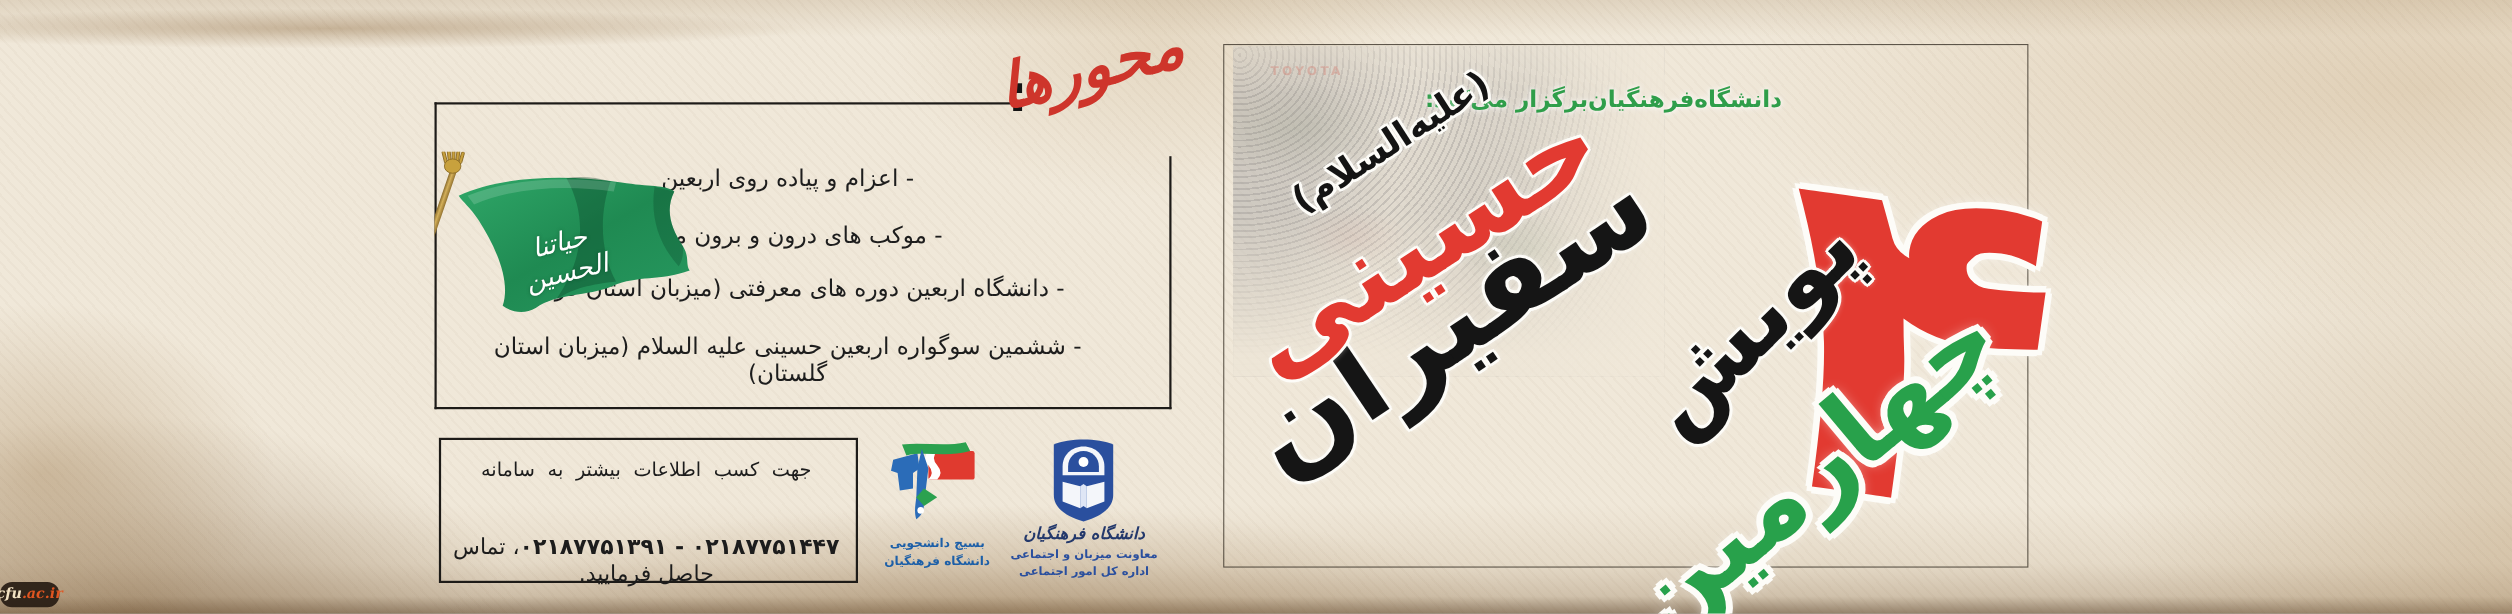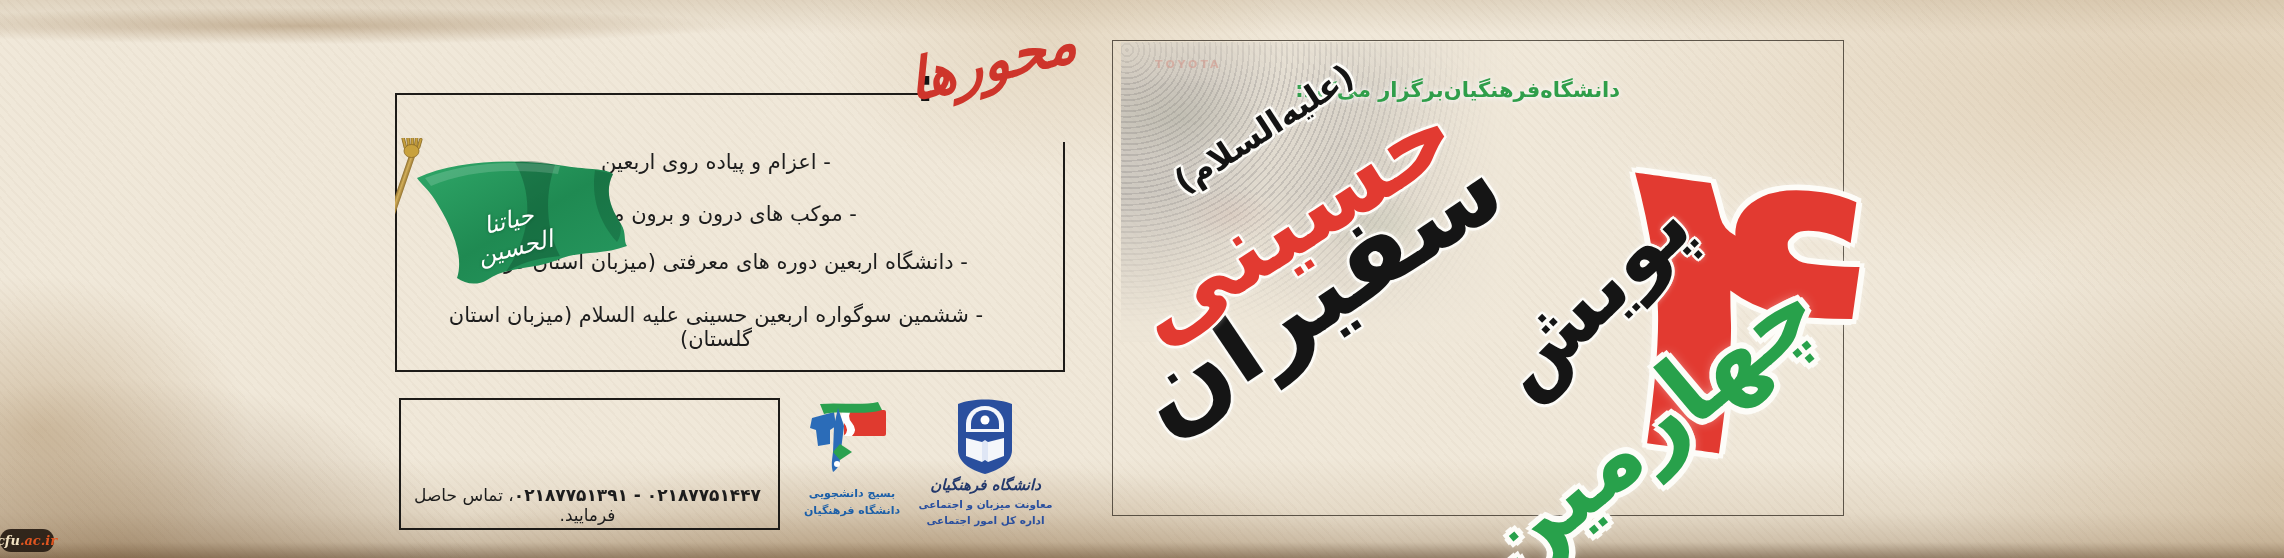--- a/index.html
+++ b/index.html
@@ -75,21 +75,21 @@
   
   .flag-text{left:452px;top:206px;width:120px;text-align:center;color:#ffffff;
     font-size:24px;font-style:italic;transform:rotate(-14deg);
     text-shadow:0 0 3px rgba(0,60,30,.5);}
 
   
   .contact-box{left:399px;top:398px;width:377px;height:128px;border:2px solid #1d1b18;}
   .contact-l1{left:415px;top:418px;width:345px;text-align:center;font-size:17.5px;color:#1c1c1c;word-spacing:6px;}
   .contact-l2{left:415px;top:451px;width:345px;text-align:center;font-size:17.5px;color:#1c1c1c;}
   .contact-l2 .url{color:#d92b26;font-weight:bold;font-style:italic;letter-spacing:.2px;}
-  .contact-l3{left:407px;top:485px;width:361px;text-align:center;font-size:17px;color:#1c1c1c;}
+  .contact-l3{left:407px;top:485px;width:361px;text-align:center;font-size:20px;color:#1c1c1c;}
   .nums{direction:ltr;unicode-bidi:embed;font-weight:bold;}
 
   
   .basij-caption{left:794px;top:485px;width:116px;text-align:center;color:#1c5fa8;
     font-weight:bold;font-size:11px;line-height:17px;}
   .farh-name{left:918px;top:476px;width:135px;text-align:center;color:#23386b;
     font-weight:bold;font-style:italic;font-size:15px;}
   .farh-caption{left:918px;top:496px;width:135px;text-align:center;color:#2a4f9e;
     font-weight:bold;font-size:10.5px;line-height:16px;}
 
@@ -165,20 +165,21 @@
         C205,118 185,112 162,122 C138,132 112,128 92,142
         C82,148 70,146 62,140 C70,116 54,84 40,62 C32,50 26,46 22,40 Z"></path>
       <path fill="rgba(8,62,36,0.35)" d="M120,24 C140,60 135,100 110,135 C128,122 150,120 165,118 C150,90 150,55 160,27 C146,23 132,22 120,24 Z"></path>
       <path fill="rgba(8,62,36,0.28)" d="M200,32 C196,60 204,84 222,104 C226,98 226,92 226,86 C214,68 210,52 218,36 Z"></path>
       <path fill="rgba(255,255,255,0.16)" d="M30,40 C70,24 120,22 165,28 L163,36 C120,30 72,32 36,48 Z"></path>
     </g>
   </svg>
   <div class="abs flag-text" dir="rtl">حیاتنا الحسین</div>
 
   <div class="abs contact-box"></div>
+  <div class="abs contact-l1 rtl">جهت کسب اطلاعات بیشتر به سامانه</div>
   <div class="abs contact-l3" dir="ltr">
     <span class="nums">۰۲۱۸۷۷۵۱۳۹۱ - ۰۲۱۸۷۷۵۱۴۴۷</span><span class="rtl">، تماس حاصل فرمایید.</span>
   </div>
 
   <svg class="abs" style="left:800px;top:400px;" width="100" height="82" viewBox="0 0 100 82">
     <path d="M12,18 L34,12 L36,26 L30,30 L30,44 L18,46 L16,30 L10,28 Z" fill="#2b6cb8"></path>
     <rect x="44" y="10" width="42" height="26" rx="2" fill="#e03a2f"></rect>
     <path d="M44,10 q-6,6 0,13 q6,7 0,13 l8,0 q6,-6 0,-13 q-6,-7 0,-13 Z" fill="#ffffff"></path>
     <path d="M20,4 C40,2 60,6 78,2 L82,10 C62,16 40,10 24,14 Z" fill="#2ba14f"></path>
     <path d="M38,8 L44,26 L40,58 C40,66 36,70 33,72 C31,66 32,60 33,52 L34,26 Z" fill="#2b6cb8"></path>

